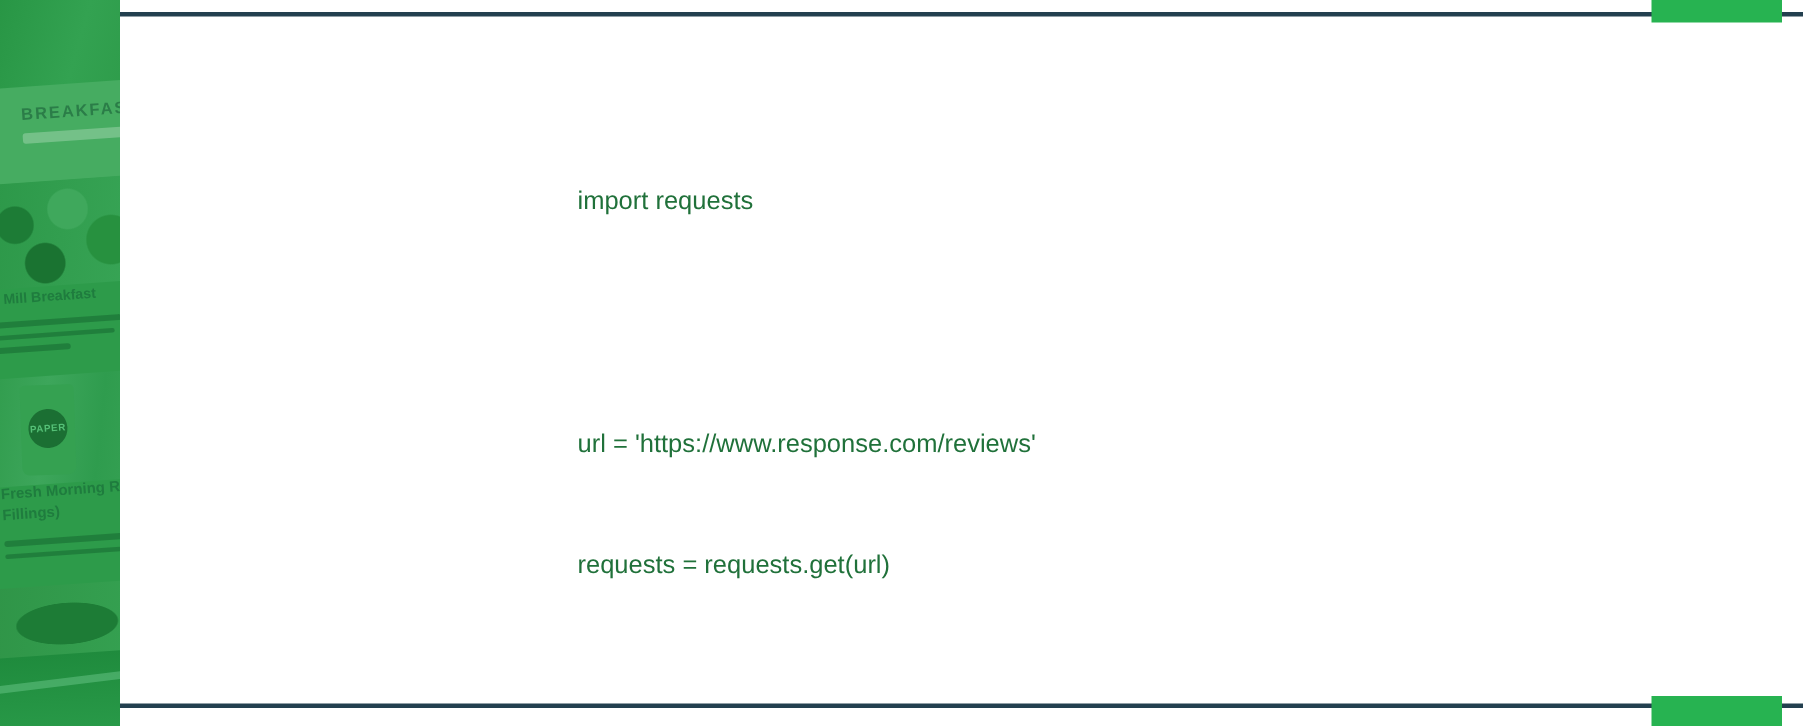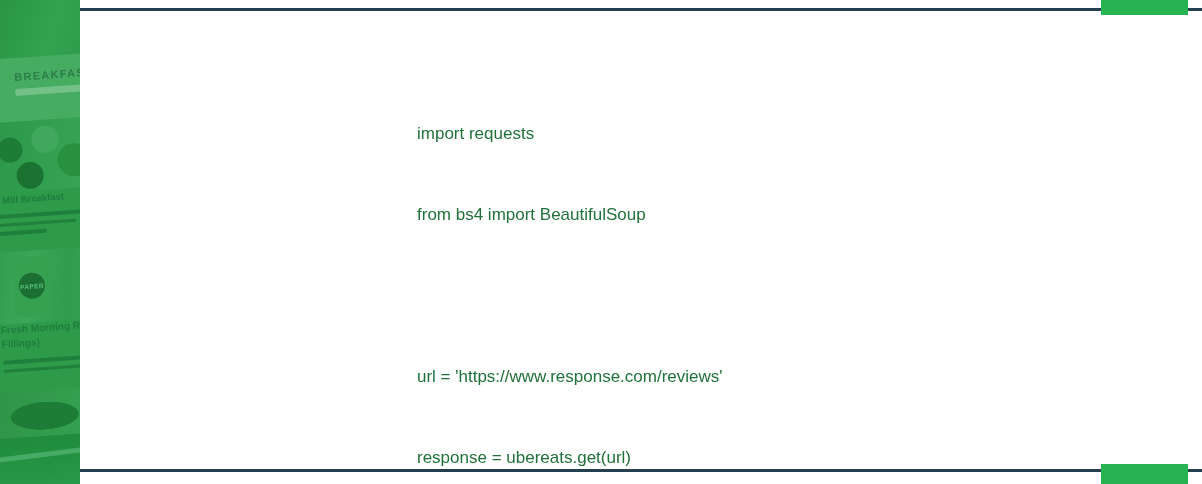--- a/index.html
+++ b/index.html
@@ -100,21 +100,21 @@
   .accent { position:absolute; background:#27b351; z-index:2; }
   .accent.top-right { left:1101px; top:0; width:87px; height:15px; }
   .accent.bottom-right { left:1101px; top:464px; width:87px; height:20px; }
 
   
   .code-block {
     position:absolute; left:385px; top:66px;
     color:#20713a; font-size:17px; line-height:27px;
     white-space:pre;
   }
-  .code-line { min-height:27px;margin-left:32px; }
+  .code-line { min-height:27px; }
 </style>
 </head>
 <body>
 
 <div class="page">
 
   <aside class="sidebar">
     <div class="sb-photo-top"></div>
     <div class="sb-card">
       <div class="sb-card-title">BREAKFAST</div>
@@ -149,24 +149,23 @@
   </aside>
 
   <div class="top-line"></div>
   <div class="bottom-line"></div>
 
   <div class="accent top-right"></div>
   <div class="accent bottom-right"></div>
 
   <main class="code-block">
     <div class="code-line">import requests</div>
-    <div class="code-line">from bs4 import BeautifulSoup</div>
     <div class="code-line"></div>
     <div class="code-line">url = 'https://www.response.com/reviews'</div>
-    <div class="code-line">response = ubereats.get(url)</div>
+    <div class="code-line">requests = requests.get(url)</div>
     
     
     
     
     
     
     
   </main>
 
 </div>

